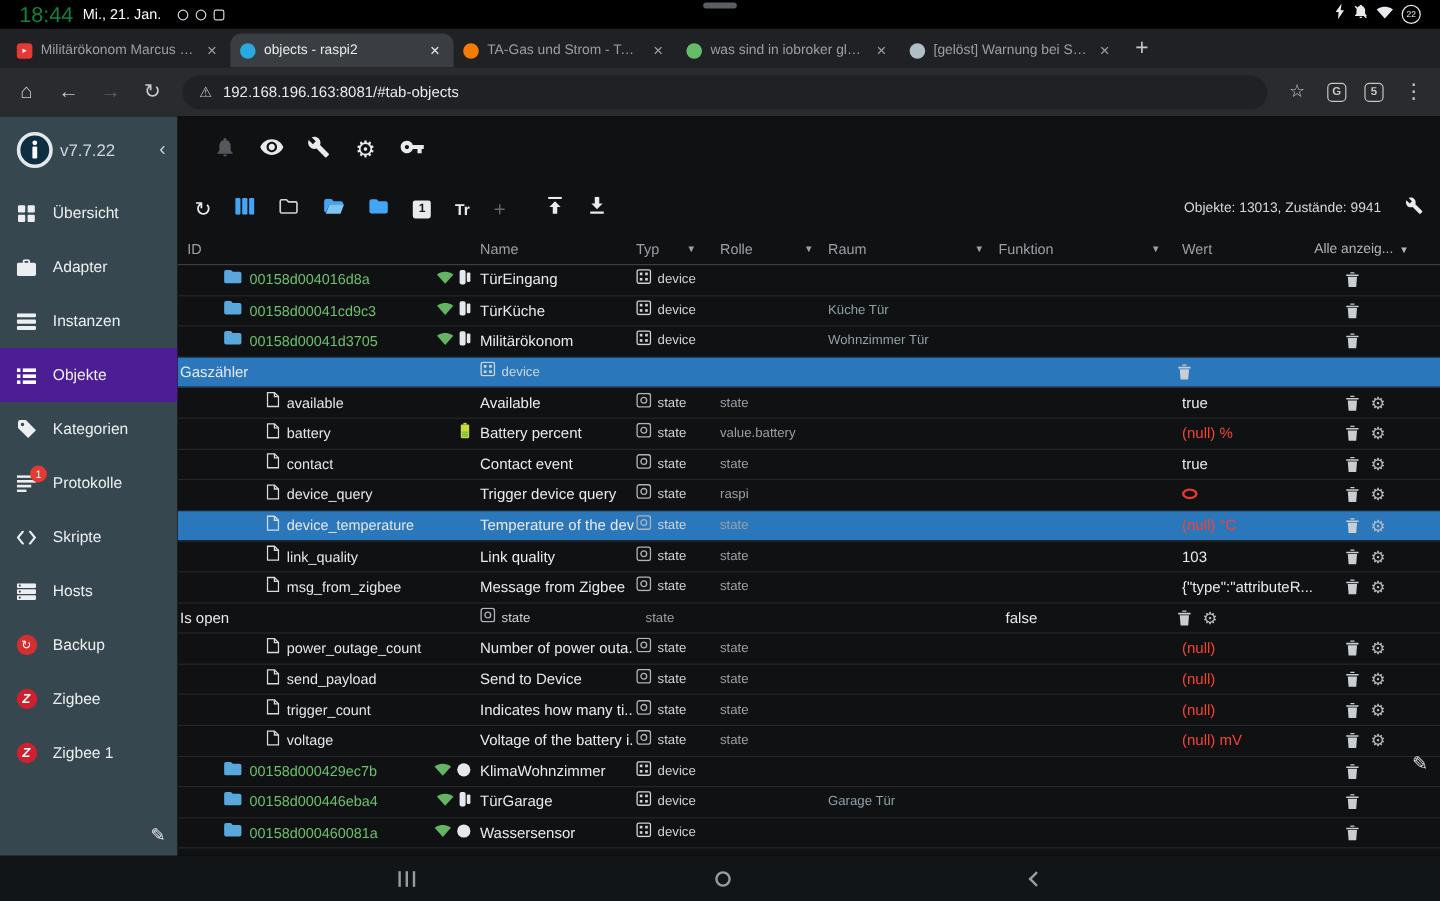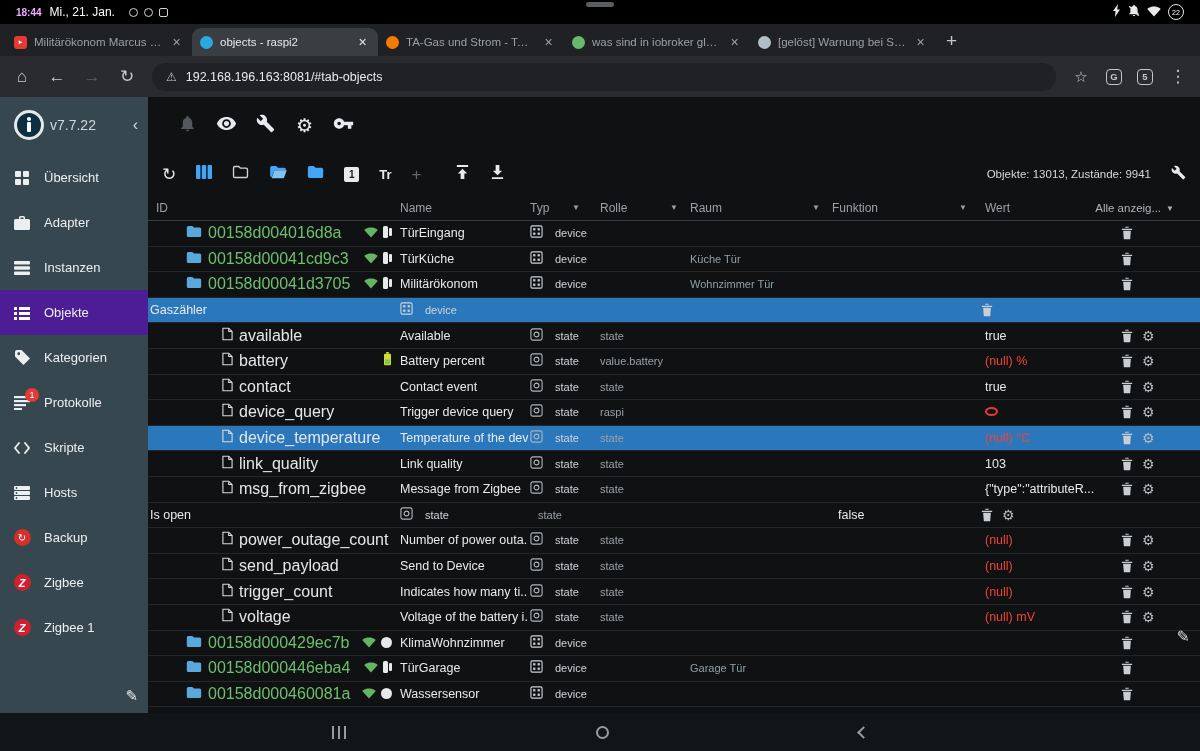--- a/index.html
+++ b/index.html
@@ -1,21 +1,21 @@
 <!DOCTYPE html>
 <html><head>
 <meta charset="utf-8">
 <style>
   *{margin:0;padding:0;box-sizing:border-box}
   html,body{width:1200px;height:751px;overflow:hidden}
   body{background:#000;font-family:"Liberation Sans",sans-serif;position:relative;color:#e8eaed}
 
   
   .status-bar{height:24px;background:#000;display:flex;align-items:center;padding:0 16px;gap:8px}
-  .sb-time{font-size:10px;font-weight:bold;color:#f0abfc}
+  .sb-time{font-size:18px;font-weight:normal;color:#15803d}
   .sb-date{font-size:12px;color:#fff}
   .sb-notifs{display:flex;gap:6px;margin-left:6px;align-items:center}
   .sb-dot{width:9px;height:9px;border-radius:50%;border:1.5px solid #cfd4d8}
   .sb-sq{width:9px;height:9px;border-radius:2px;border:1.5px solid #cfd4d8}
   .sb-right{margin-left:auto;display:flex;align-items:center;gap:7px}
   .batt-circle{width:16px;height:16px;border-radius:50%;border:1.5px solid #e8eaed;display:flex;align-items:center;justify-content:center;font-size:7px;color:#fff}
 
   
   .tab-strip{height:32px;background:#1f2125;display:flex;align-items:flex-end;padding-left:6px;position:relative}
   .tab-list{display:flex;align-items:flex-end}
@@ -80,26 +80,26 @@
   .filter-all{position:absolute;right:26px;top:0;height:26px;display:flex;align-items:center;gap:5px;font-size:11.5px;color:#aeb4b8;cursor:pointer}
   .filter-all .caret{font-size:8px}
 
   .rows{flex:1;overflow:hidden}
   .row{height:25.6px;border-bottom:1px solid #242628;cursor:pointer}
   .row.selected{background:#2b77bb}
   .cell{display:flex;align-items:center;overflow:hidden;white-space:nowrap;min-width:0}
   .c-id{gap:6px}
   .row.device .c-id{padding-left:38px}
   .row.state .c-id{padding-left:74px}
-  .id-text{font-size:16px}
+  .id-text{font-size:12px}
   .id-device{color:#6cc06c}
   .id-state{color:#e4e7e9}
   .id-right{margin-left:auto;margin-right:6px;display:flex;align-items:center;gap:5px}
   .c-name{font-size:12.5px;color:#e8eaed;padding-left:2px}
-  .c-typ{gap:12px;padding-left:2px}
+  .c-typ{gap:5px;padding-left:2px}
   .typ-label{font-size:11px;color:#cfd4d8}
   .c-rolle{font-size:11px;color:#9aa0a6;padding-left:10px}
   .c-raum{font-size:11px;color:#8fa0a8;padding-left:2px}
   .c-wert{font-size:12.5px;color:#e8eaed;padding-left:8px}
   .c-wert.red{color:#f44336}
   .c-actions{gap:9px;padding-left:4px}
   .act{display:flex;align-items:center;cursor:pointer}
   .gear-char{font-size:14px;color:#b6bcc1;line-height:1}
   .door-icon-inner{display:inline-flex;align-items:center;gap:1px}
   .door-a{width:5px;height:12px;background:#e6e9eb;border-radius:1.5px;display:inline-block}

